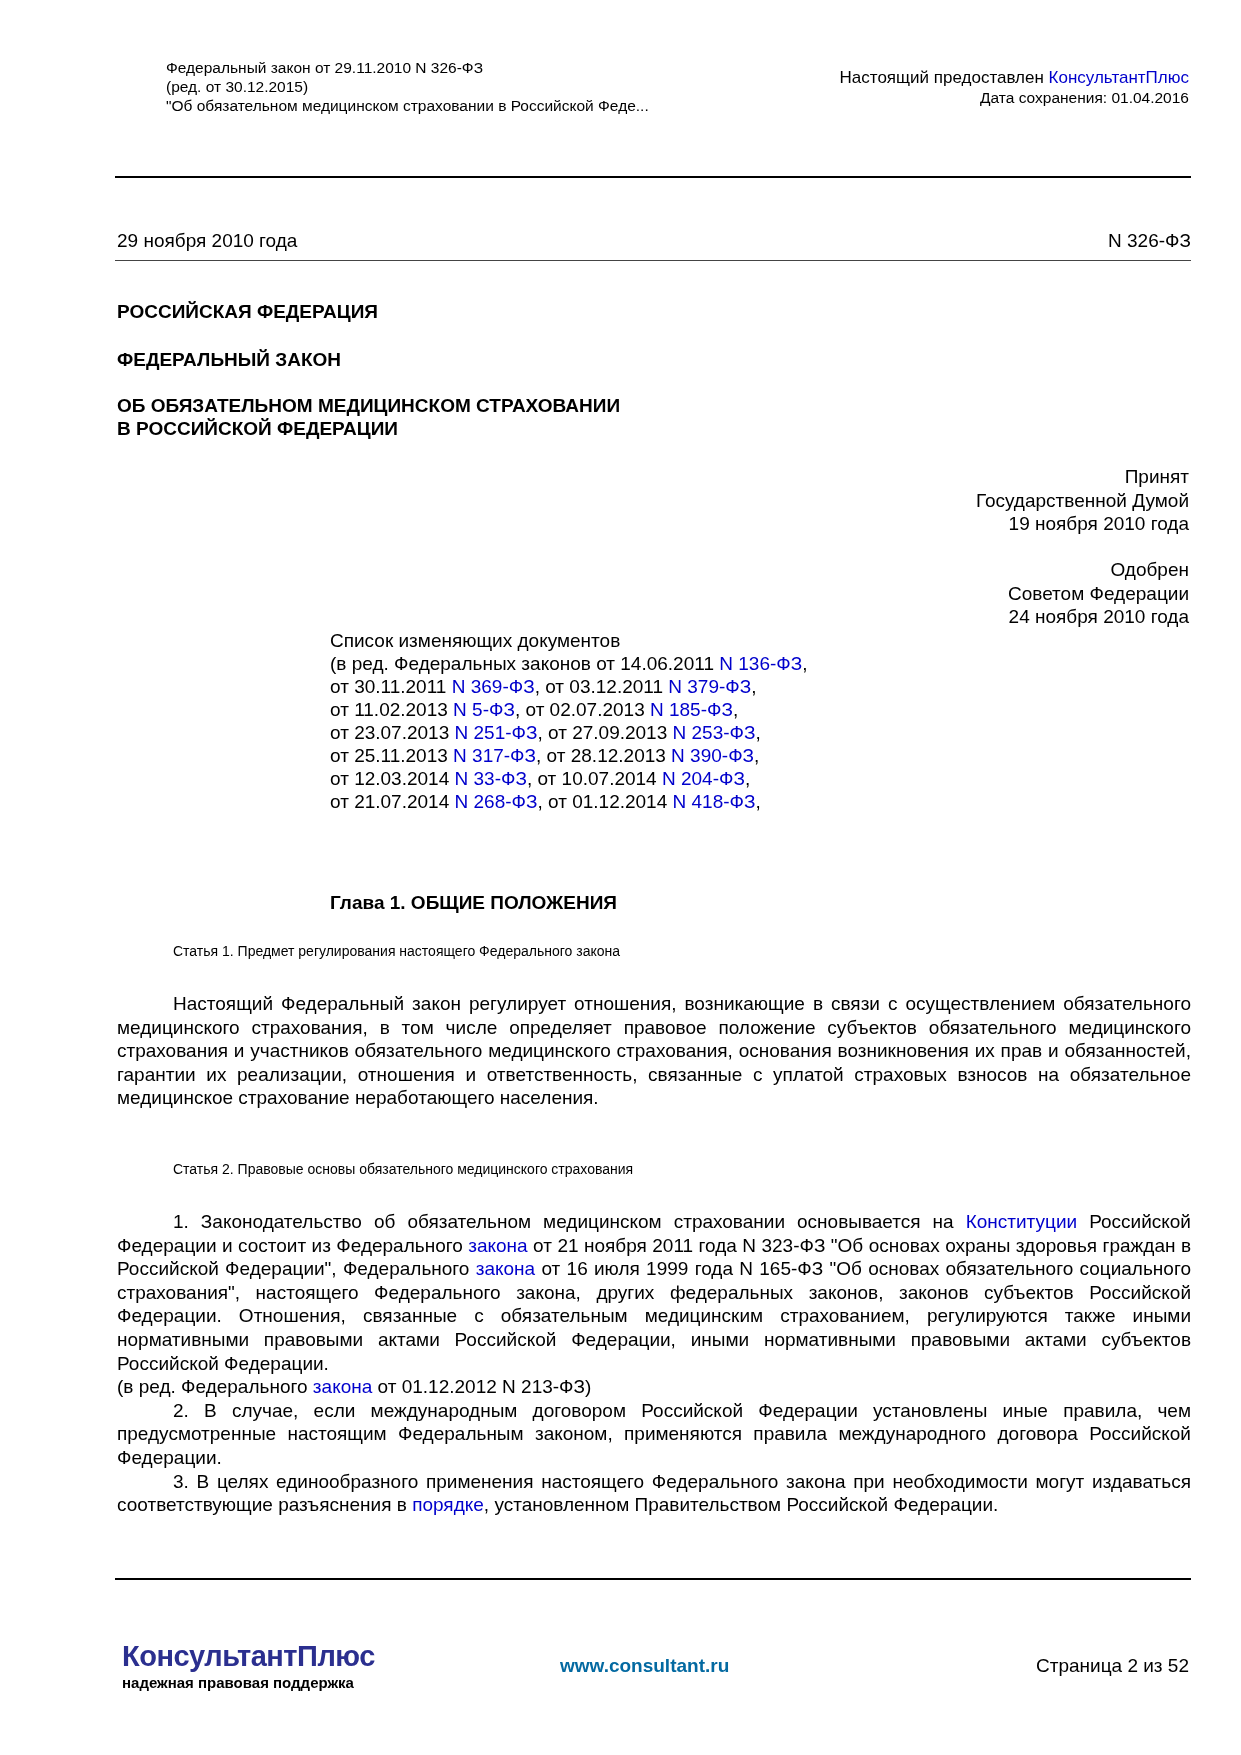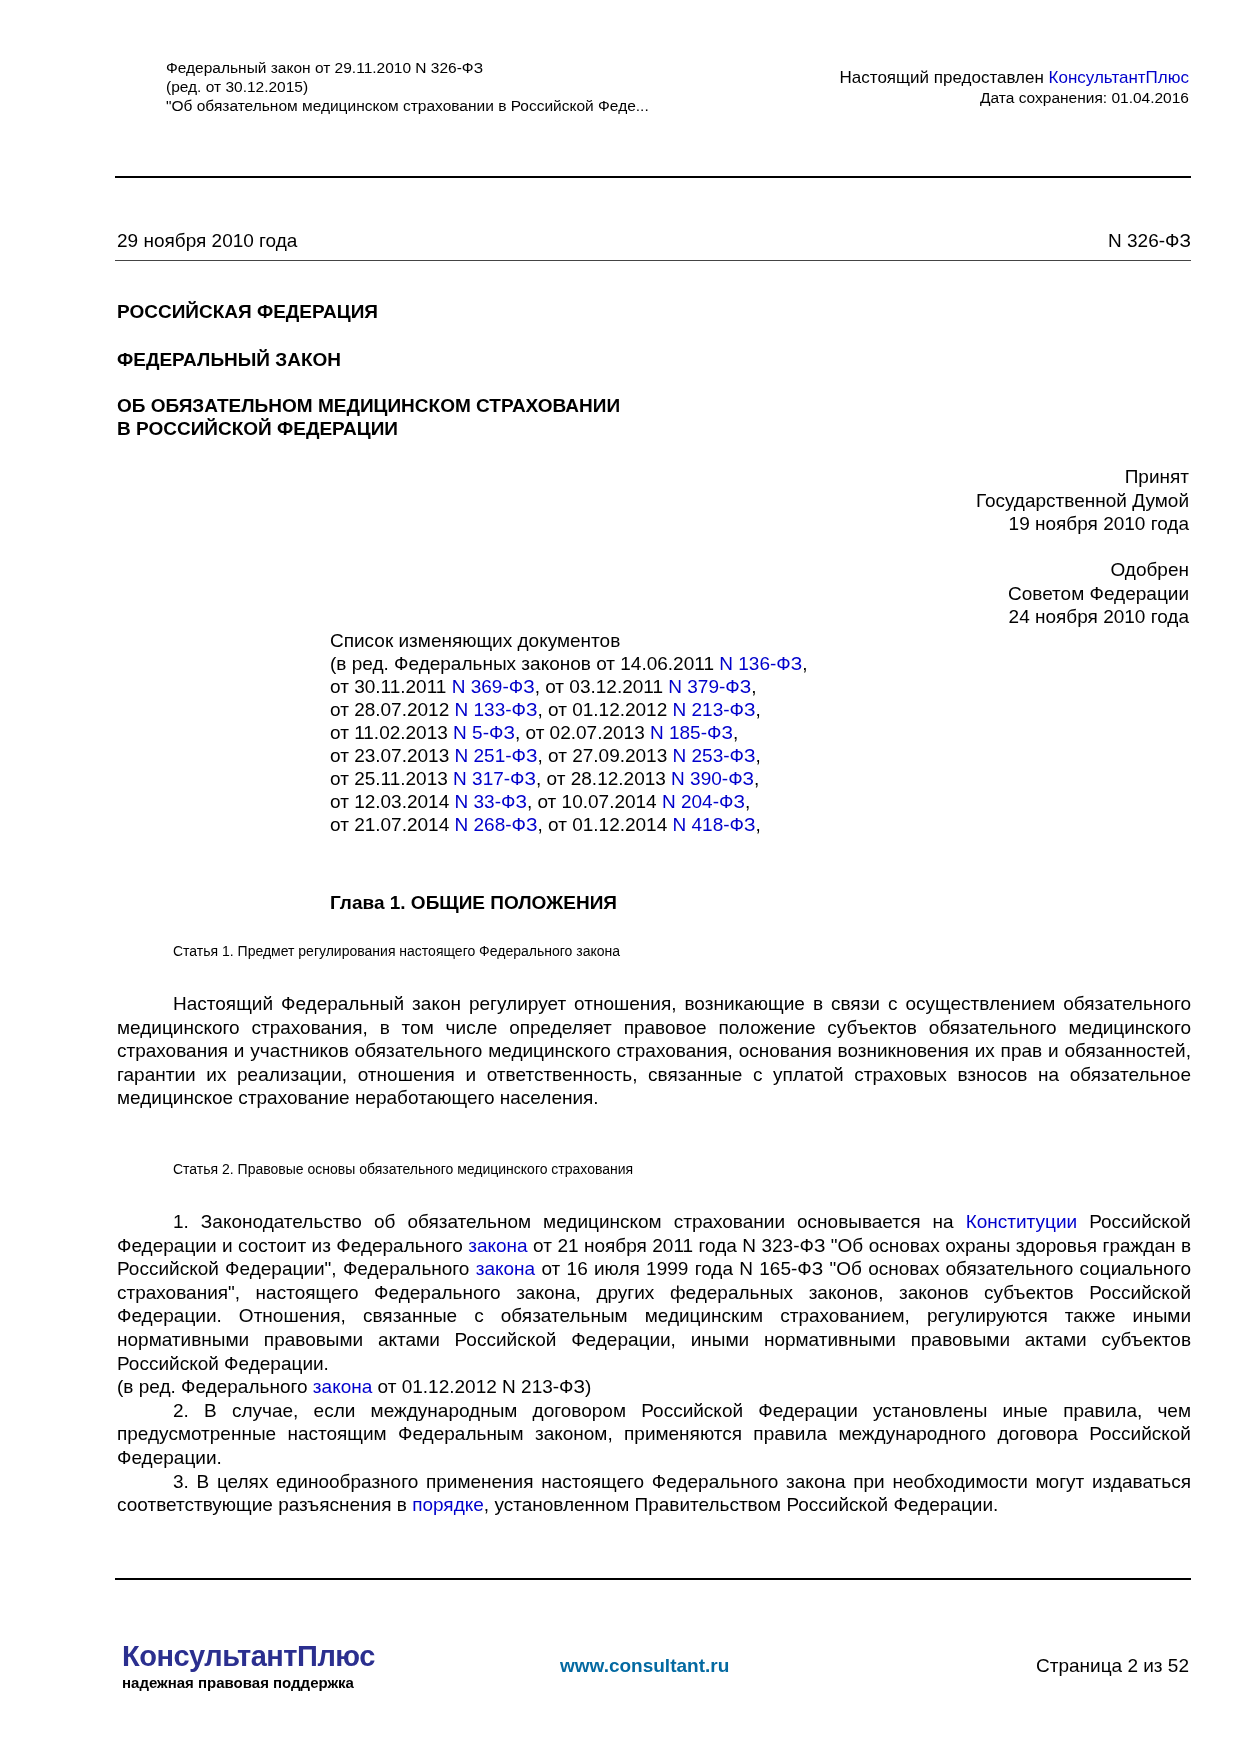--- a/index.html
+++ b/index.html
@@ -62,21 +62,20 @@
   <div>Одобрен</div>
   <div>Советом Федерации</div>
   <div>24 ноября 2010 года</div>
 </div>
 
 <div class="abs center" style="top:629px; left:330px; width:600px;">
   <div>Список изменяющих документов</div>
   <div id="amend-lines">
       <div><span>(в ред. Федеральных законов от 14.06.2011 </span><a href="#" class="link">N 136-ФЗ</a><span>,</span></div>
       <div><span>от 30.11.2011 </span><a href="#" class="link">N 369-ФЗ</a><span>, от 03.12.2011 </span><a href="#" class="link">N 379-ФЗ</a><span>,</span></div>
-      <div><span>от 28.07.2012 </span><a href="#" class="link">N 133-ФЗ</a><span>, от 01.12.2012 </span><a href="#" class="link">N 213-ФЗ</a><span>,</span></div>
       <div><span>от 11.02.2013 </span><a href="#" class="link">N 5-ФЗ</a><span>, от 02.07.2013 </span><a href="#" class="link">N 185-ФЗ</a><span>,</span></div>
       <div><span>от 23.07.2013 </span><a href="#" class="link">N 251-ФЗ</a><span>, от 27.09.2013 </span><a href="#" class="link">N 253-ФЗ</a><span>,</span></div>
       <div><span>от 25.11.2013 </span><a href="#" class="link">N 317-ФЗ</a><span>, от 28.12.2013 </span><a href="#" class="link">N 390-ФЗ</a><span>,</span></div>
       <div><span>от 12.03.2014 </span><a href="#" class="link">N 33-ФЗ</a><span>, от 10.07.2014 </span><a href="#" class="link">N 204-ФЗ</a><span>,</span></div>
       <div><span>от 21.07.2014 </span><a href="#" class="link">N 268-ФЗ</a><span>, от 01.12.2014 </span><a href="#" class="link">N 418-ФЗ</a><span>,</span></div>
     </div>
 </div>
 
 <div class="abs center bold" style="top:891px; left:330px; width:600px;">Глава 1. ОБЩИЕ ПОЛОЖЕНИЯ</div>
 

